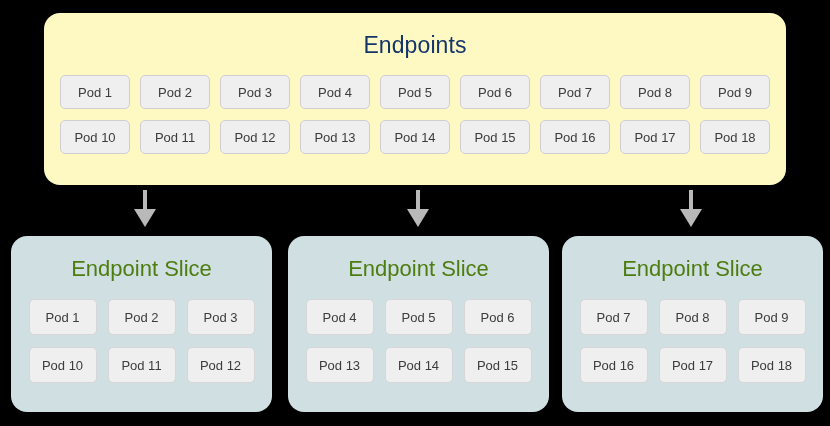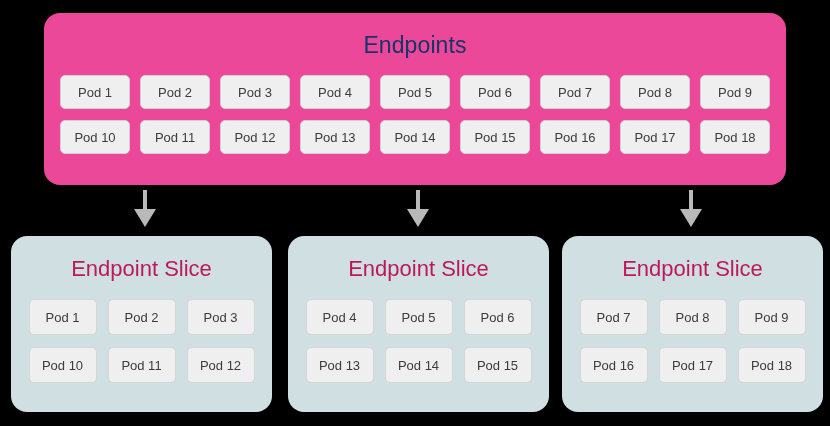--- a/index.html
+++ b/index.html
@@ -16,21 +16,21 @@
     -webkit-font-smoothing: antialiased;
   }
 
   
   #endpoints-panel {
     position: absolute;
     left: 44px;
     top: 13px;
     width: 742px;
     height: 172px;
-    background: #ec4899;
+    background: #fef9c3;
     border-radius: 16px;
     box-sizing: border-box;
   }
   #endpoints-title {
     text-align: center;
     color: #14356b;
     font-size: 23px;
     line-height: 1;
     padding-top: 21px;
     letter-spacing: 0.1px;
@@ -101,21 +101,21 @@
     background: #cfdfe2;
     border-radius: 16px;
     box-sizing: border-box;
   }
   #slice-panel-1 { left: 11px; }
   #slice-panel-2 { left: 288px; }
   #slice-panel-3 { left: 562px; }
 
   .slice-title {
     text-align: center;
-    color: #be185d;
+    color: #4d7c0f;
     font-size: 22px;
     line-height: 1;
     padding-top: 22px;
     font-weight: 400;
   }
   .slice-rows {
     margin-top: 19px;
     padding: 0 10px;
   }
   .slice-row {

